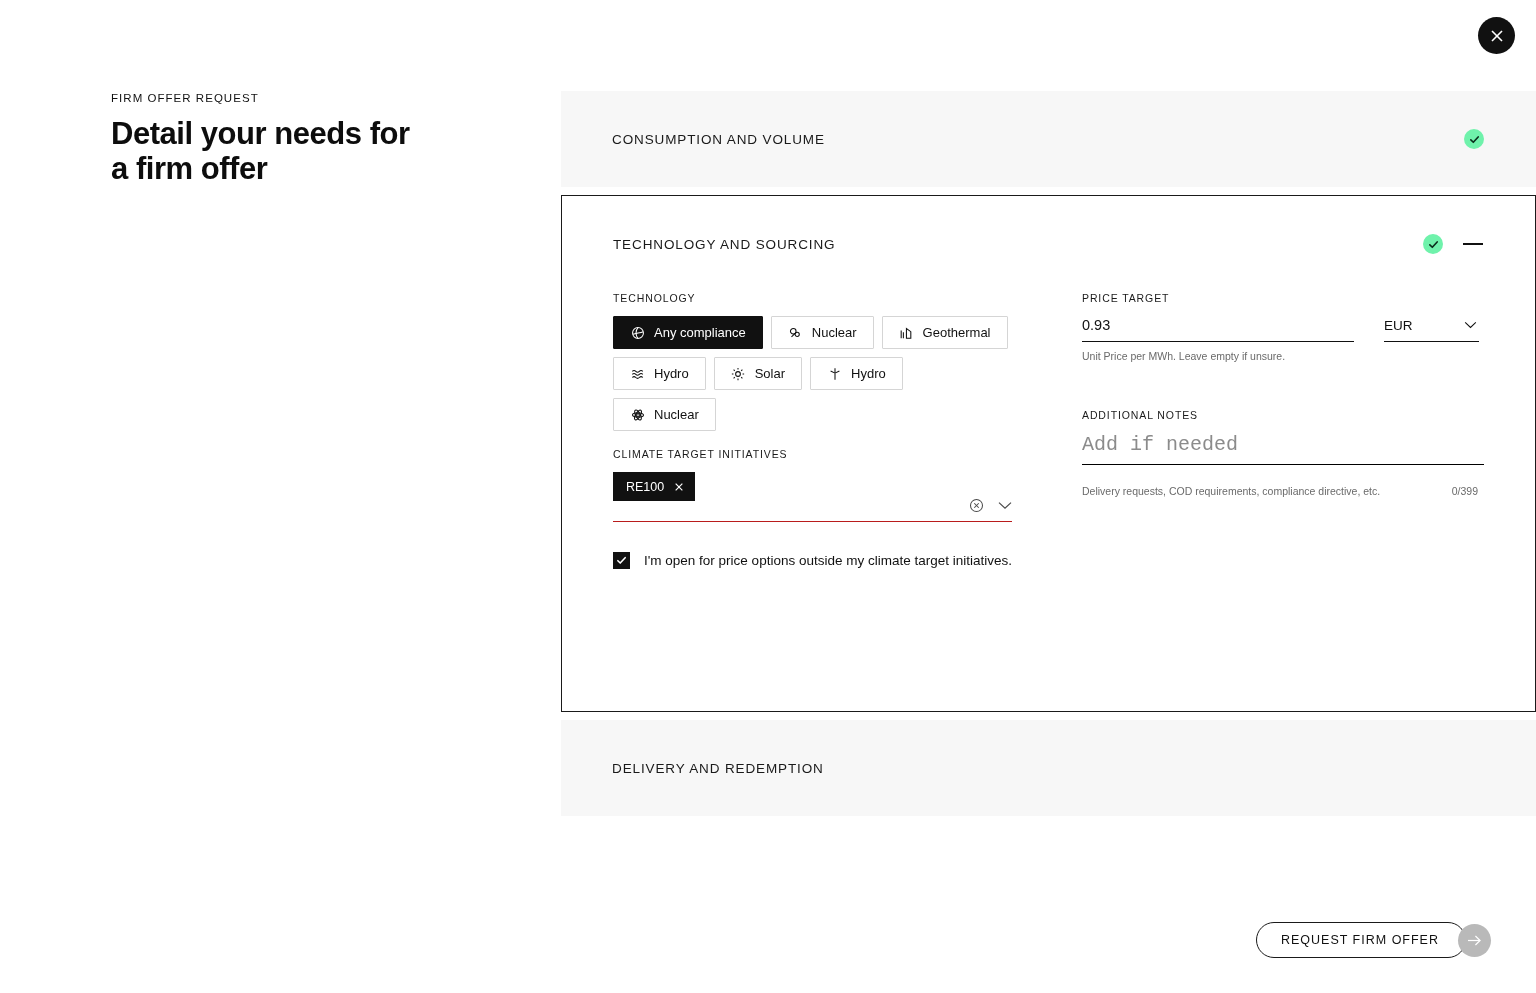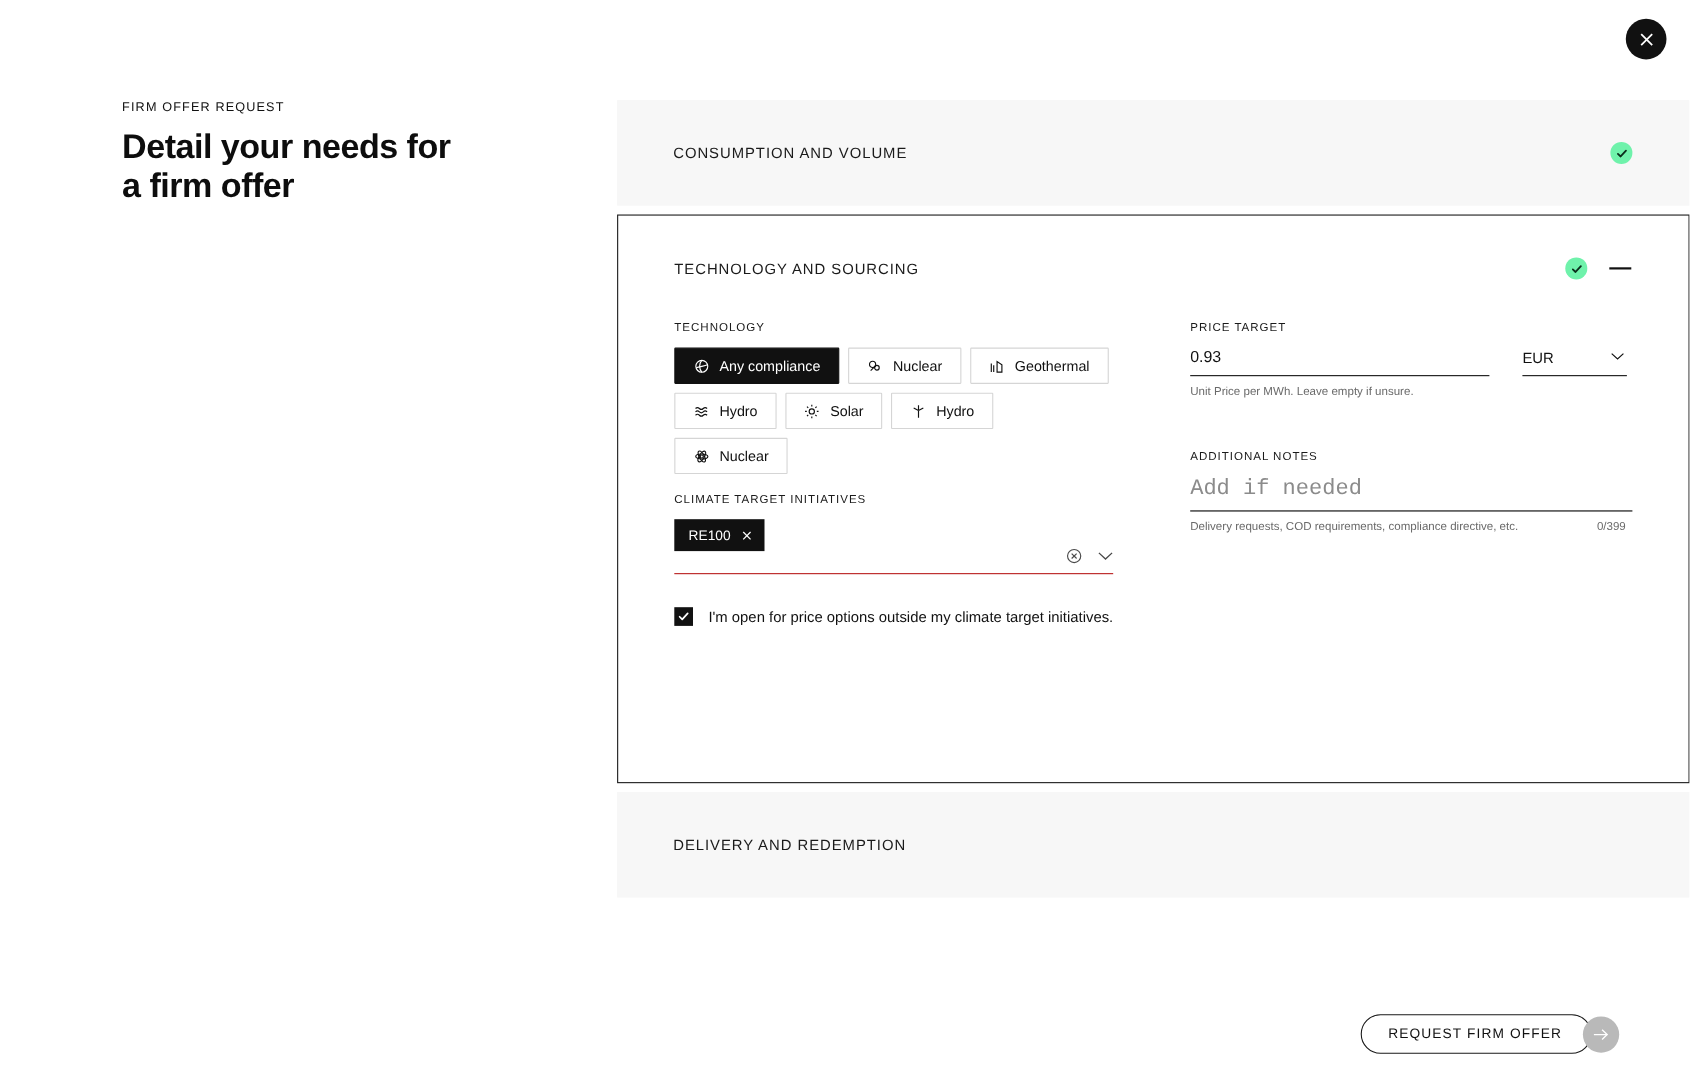--- a/index.html
+++ b/index.html
@@ -294,30 +294,30 @@
     font-family: Liberation Mono, monospace;
     color: #111111;
     padding: 0 0 8px 0;
     background: transparent;
     outline: none;
   }
   .notes-input::placeholder { color: #8b8b8b; }
   .notes-footer {
     display: flex;
     justify-content: space-between;
-    margin-top: 8px;
+    margin-top: 20px;
     font-size: 10.5px;
     color: #6a6a6a;
     width: 396px;
   }
 
   
   .cta-wrap {
     position: absolute;
-    right: 64px;
+    right: 45px;
     bottom: 35px;
     display: flex;
     align-items: center;
   }
   .cta-btn {
     height: 36px;
     border: 1px solid #1a1a1a;
     border-radius: 18px;
     background: #ffffff;
     padding: 0 26px 0 24px;

